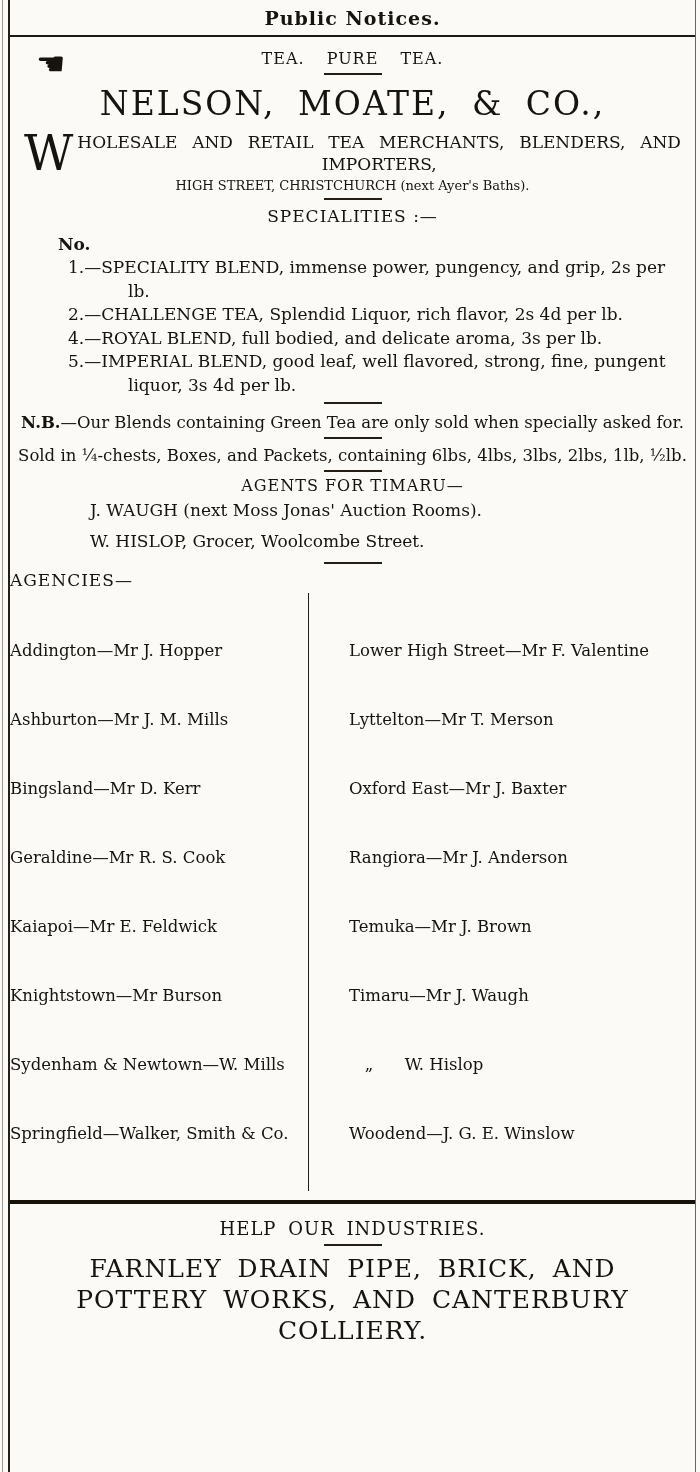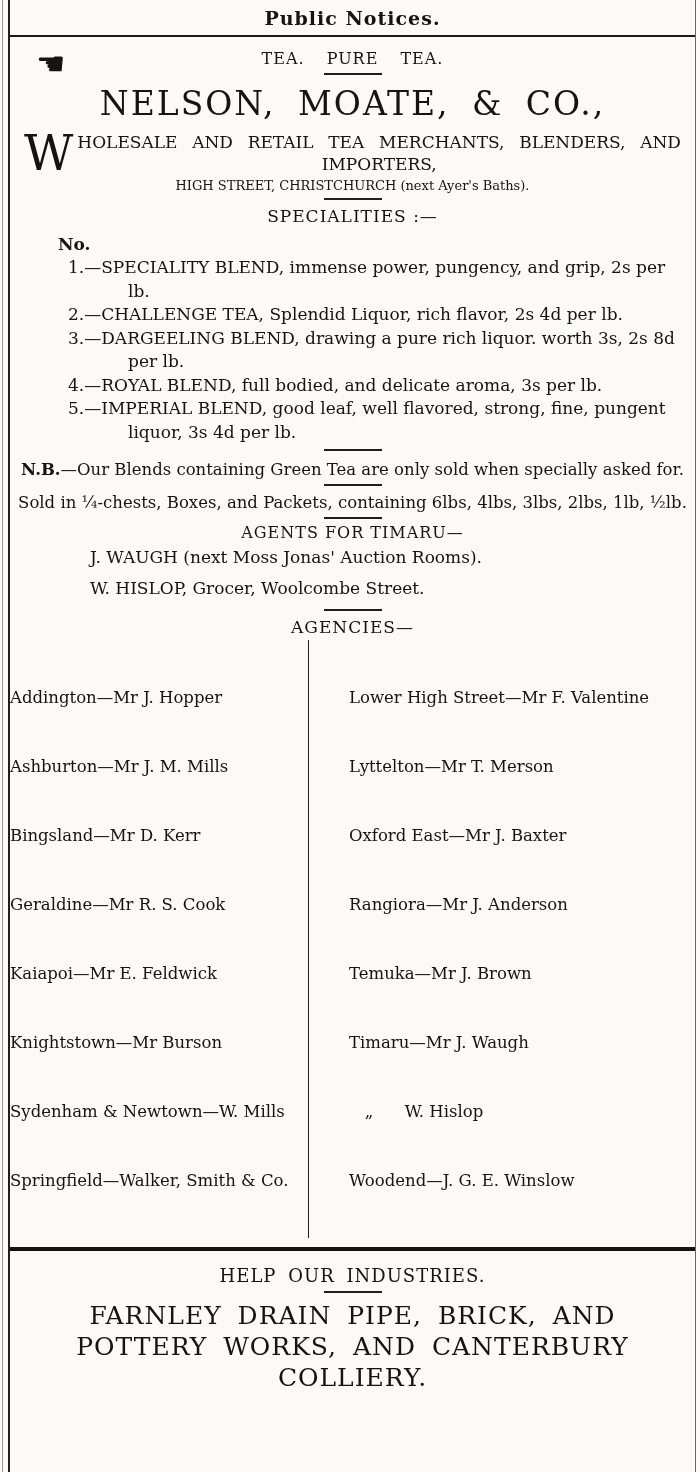--- a/index.html
+++ b/index.html
@@ -67,21 +67,21 @@
   .tea-items { list-style: none; margin: 2px 6px 0 0; padding: 0; }
   .tea-items li {
     font-size: 17px; line-height: 23.5px;
     padding-left: 118px; text-indent: -60px;
   }
   .nb-line { text-align: center; font-size: 16.5px; margin: 9px 4px 0; }
   .nb-label { font-weight: bold; }
   .packaging-line { text-align: center; font-size: 16.5px; margin: 7px 4px 0; }
   .agents-heading { text-align: center; font-size: 16px; letter-spacing: 1px; }
   .agent-line { font-size: 17px; line-height: 31px; margin-left: 80px; }
-  .agencies-heading { text-align: center; font-size: 17px; letter-spacing: 1px; margin: 6px 0 3px; }
+  .agencies-heading { font-size: 17px; letter-spacing: 1px; margin: 6px 0 3px; }
   .agencies { display: flex; }
   .agencies-col { font-size: 16.5px; line-height: 23px; white-space: pre; }
   .agencies-col.left { flex: 0 0 298px; border-right: 1.5px solid #231f18; }
   .agencies-col.right { padding-left: 40px; }
   
   .ad-divider { border-top: 4px solid #161209; margin-top: 9px; }
   
   .industry-ad { padding-top: 14px; }
   .help-heading { text-align: center; font-size: 18px; letter-spacing: 1px; word-spacing: 5px; }
   .farnley-title {
@@ -108,21 +108,20 @@
 
     <div class="tea-address">HIGH STREET, CHRISTCHURCH (next Ayer's Baths).</div>
 
     <div class="srule"></div>
     <div class="spec-heading">SPECIALITIES :—</div>
 
     <div class="list-label">No.</div>
     <ol class="tea-items">
       <li>1.—SPECIALITY BLEND, immense power, pungency, and grip, 2s per lb.</li>
       <li>2.—CHALLENGE TEA, Splendid Liquor, rich flavor, 2s 4d per lb.</li>
-      <li>3.—DARGEELING BLEND, drawing a pure rich liquor. worth 3s, 2s 8d per lb.</li>
       <li>4.—ROYAL BLEND, full bodied, and delicate aroma, 3s per lb.</li>
       <li>5.—IMPERIAL BLEND, good leaf, well flavored, strong, fine, pungent liquor, 3s 4d per lb.</li>
     </ol>
 
     <div class="srule"></div>
     <div class="nb-line"><span class="nb-label">N.B.</span><span>—Our Blends containing Green Tea are only sold when specially asked for.</span></div>
 
     <div class="srule"></div>
     <div class="packaging-line">Sold in ¼-chests, Boxes, and Packets, containing 6lbs, 4lbs, 3lbs, 2lbs, 1lb, ½lb.</div>
 

